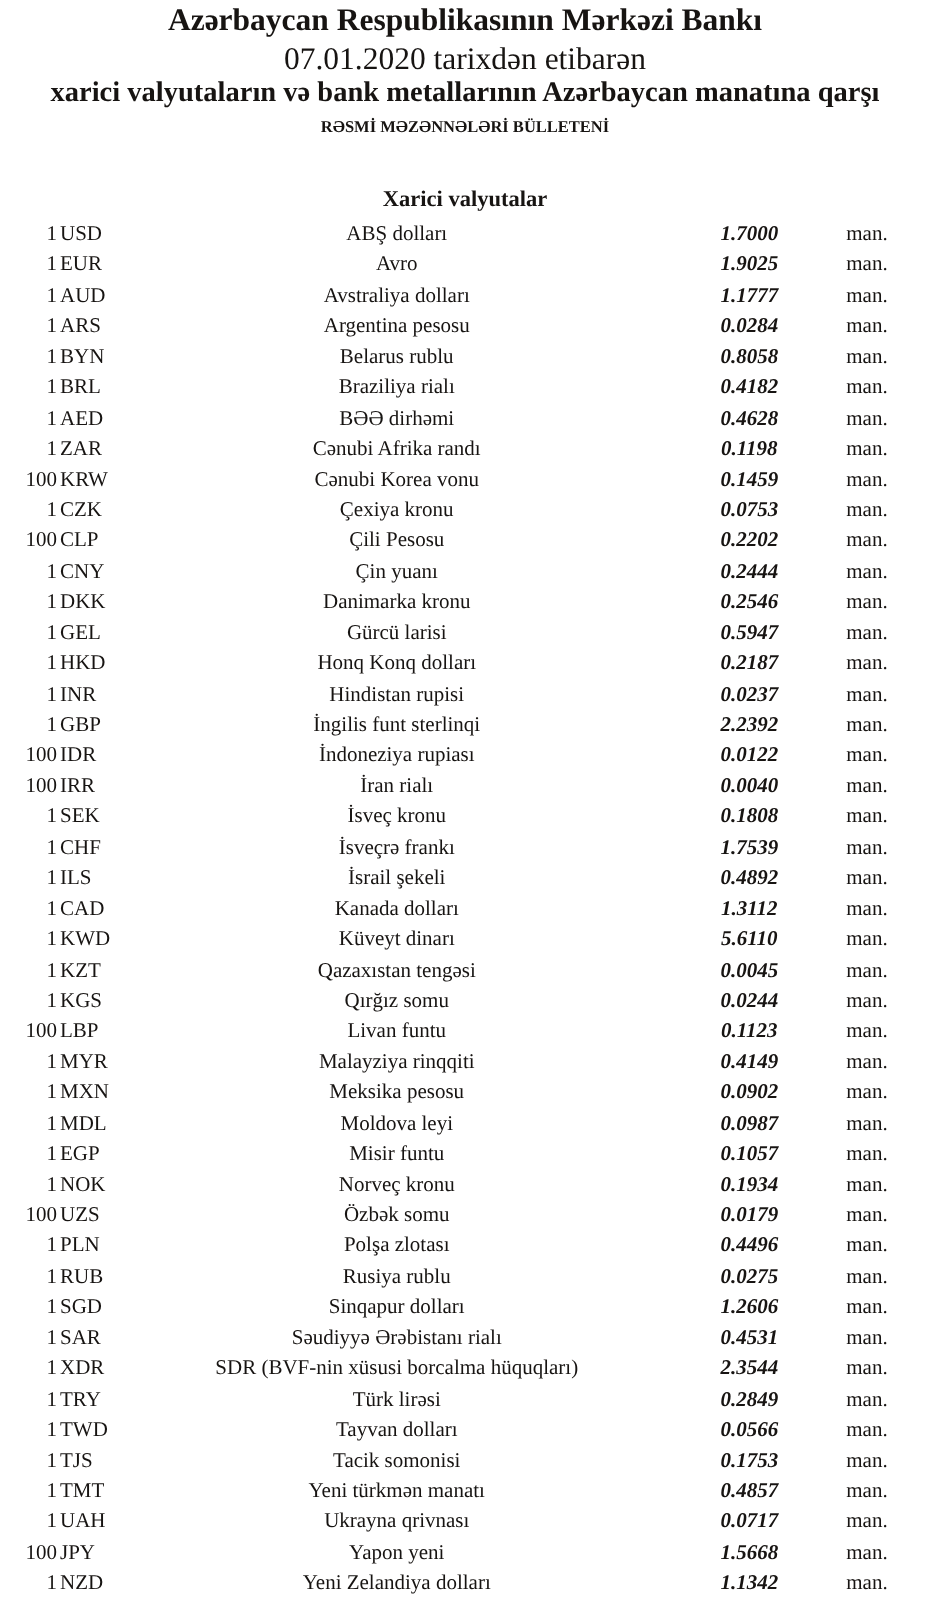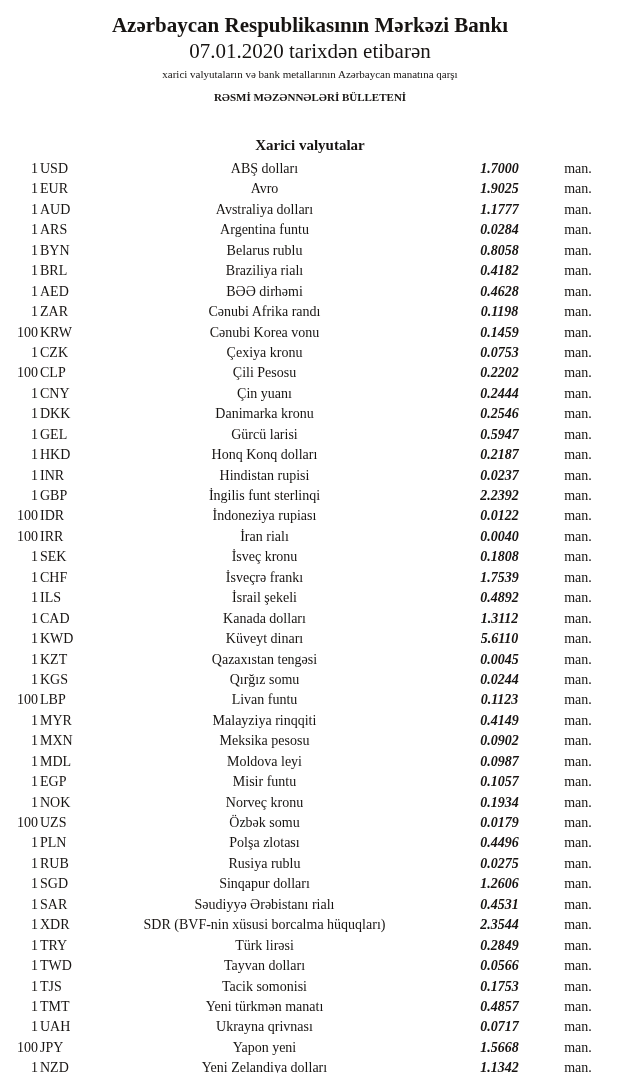--- a/index.html
+++ b/index.html
@@ -10,37 +10,37 @@
   .page {
     position: relative;
     width: 620px;
     height: 1073px;
     background: #ffffff;
     color: #171412;
     font-family: "Liberation Serif", "DejaVu Serif", serif;
     overflow: hidden;
   }
   .doc-header {
-    padding-top: 12px;
+    padding-top: 0;
     text-align: center;
   }
   .bank-name {
     font-size: 21px;
     font-weight: bold;
     line-height: 26px;
   }
   .date-line {
     font-size: 21px;
     font-weight: normal;
     line-height: 22px;
     margin-top: 2px;
   }
   .subject-line {
-    font-size: 11px;
-    font-weight: normal;
+    font-size: 19px;
+    font-weight: bold;
     line-height: 22px;
     margin-top: 1px;
   }
   .bulletin-title {
     font-size: 11px;
     font-weight: bold;
     line-height: 22px;
     margin-top: 1px;
   }
   .section-title {
@@ -119,21 +119,21 @@
     <span class="cell-qty">1</span>
     <span class="cell-code">AUD</span>
     <span class="cell-name">Avstraliya dolları</span>
     <span class="cell-rate">1.1777</span>
     <span class="cell-unit">man.</span>
   </div>
 
   <div class="rate-row">
     <span class="cell-qty">1</span>
     <span class="cell-code">ARS</span>
-    <span class="cell-name">Argentina funtu</span>
+    <span class="cell-name">Argentina pesosu</span>
     <span class="cell-rate">0.0284</span>
     <span class="cell-unit">man.</span>
   </div>
 
   <div class="rate-row">
     <span class="cell-qty">1</span>
     <span class="cell-code">BYN</span>
     <span class="cell-name">Belarus rublu</span>
     <span class="cell-rate">0.8058</span>
     <span class="cell-unit">man.</span>

